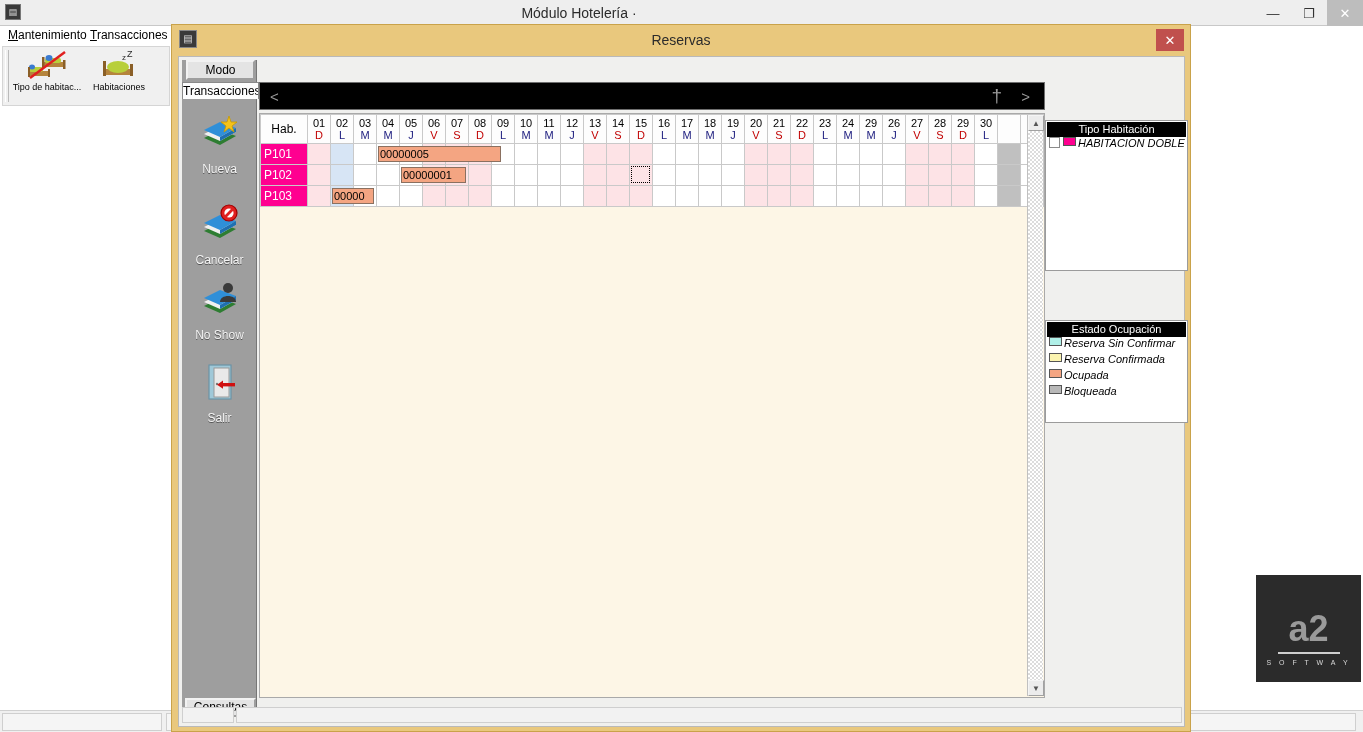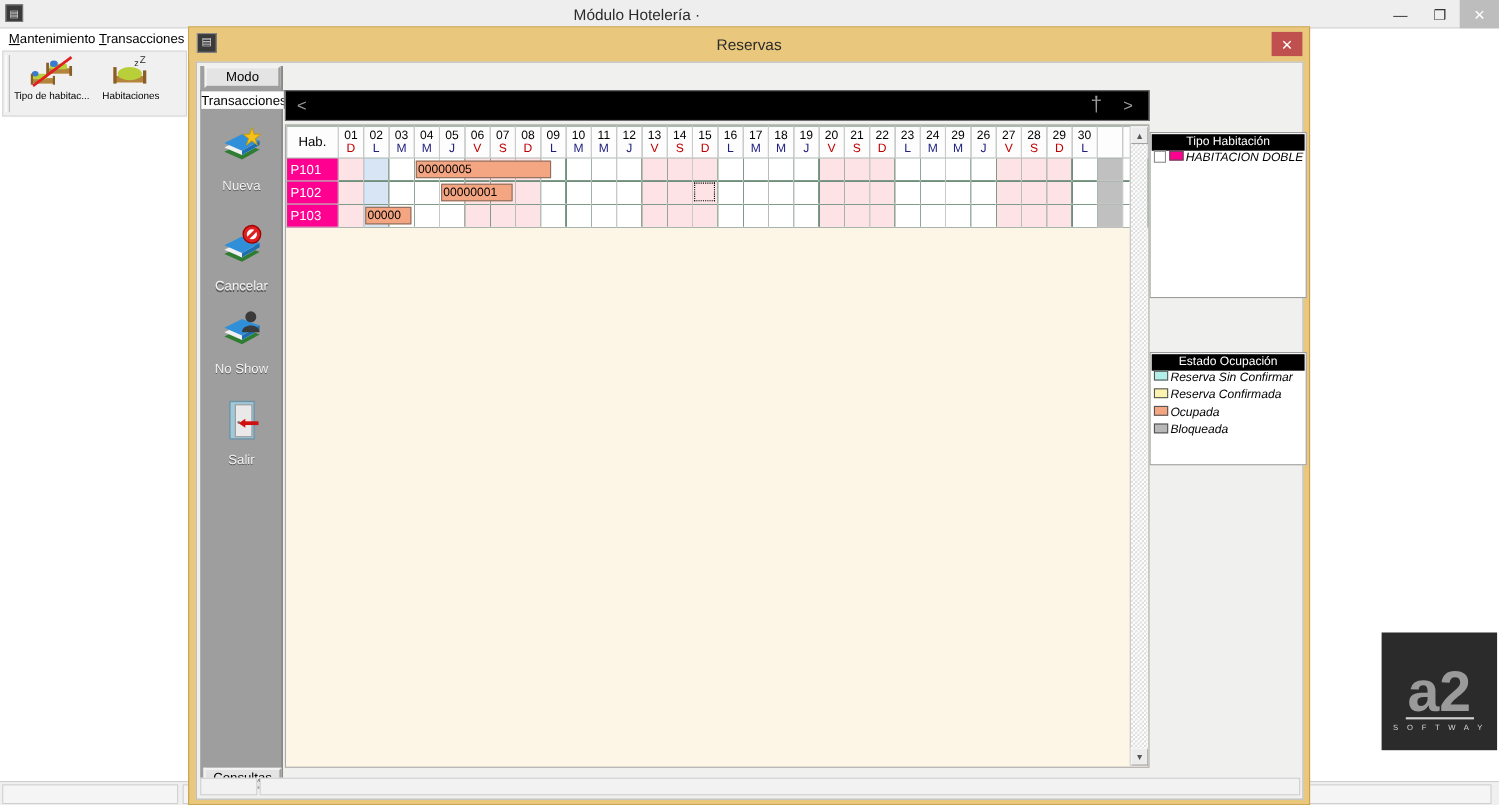--- a/index.html
+++ b/index.html
@@ -168,21 +168,21 @@
   }
 
   #grid-outer {
     position:absolute; left:0; top:31px; width:786px; height:585px;
     background:#fdf6e6; border:1px solid #a9a9a9;
     overflow:hidden;
   }
   #grid-table {
     position:absolute; left:0; top:0;
     border-collapse:collapse;
-    background:#14532d;
+    background:#701a75;
   }
   #grid-table th, #grid-table td {
     border:1px solid #c9c9c9;
     padding:0; margin:0;
     font-size:11px; text-align:center;
     background:#fff;
     height:21px;
   }
   #grid-table th.hab-head {
     width:47px; height:29px; background:#fdfdfd; color:#000; font-size:12px; font-weight:normal;
@@ -268,21 +268,21 @@
     position:absolute; top:0; height:16px; border:1px solid #cfcfcf; background:#f2f2f2;
   }
 
   
   #a2-logo {
     position:absolute; left:1256px; top:575px; width:105px; height:107px;
     background:#2b2b2b;
     display:flex; align-items:center; justify-content:center;
   }
   #a2-logo .a2-text {
-    color:#9a9a9a; font-size:52px; font-weight:bold; line-height:1;
+    color:#9a9a9a; font-size:36px; font-weight:bold; line-height:1;
     font-family:"Liberation Sans", sans-serif;
   }
   #a2-logo .a2-sub {
     position:absolute; bottom:16px; left:0; width:105px; text-align:center;
     color:#d8d8d8; font-size:7px; letter-spacing:3px;
   }
   #a2-logo .a2-bar {
     position:absolute; bottom:28px; left:22px; width:62px; height:2px; background:#cfcfcf;
   }
   #a2-logo .cursor-arrow {

